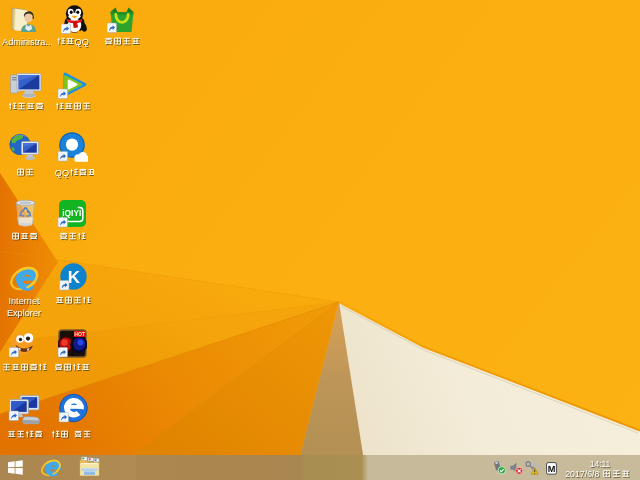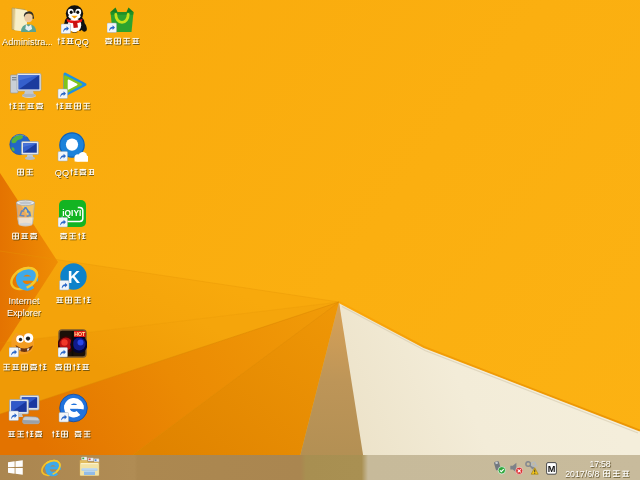--- a/index.html
+++ b/index.html
@@ -504,21 +504,21 @@
  <circle cx="8.6" cy="3.2" r="2" fill="none" stroke="#b4b9be" stroke-width="1.3"></circle>
  <path d="M9.8,2.8 L12.4,5.4" stroke="#b4b9be" stroke-width="1.3"></path>
  <path d="M13.2,13.2 L6.2,13.2 L9.7,6.8 Z" fill="#f7c81a" stroke="#9a7a00" stroke-width="0.6"></path>
  <rect x="9.25" y="8.6" width="1" height="2.6" fill="#333"></rect>
  <rect x="9.25" y="11.8" width="1" height="0.9" fill="#333"></rect>
 </svg>
 <svg class="icon" style="left:546px;top:461.5px" width="11" height="13" viewBox="0 0 11 13">
  <rect x="0.6" y="0.6" width="9.8" height="11.6" rx="1.4" fill="#fff" stroke="#4a4a4a" stroke-width="1"></rect>
  <text x="5.5" y="9.9" font-size="9.2" font-weight="bold" fill="#111" text-anchor="middle" font-family="Liberation Sans">M</text>
 </svg>
-<div style="position:absolute;left:560px;top:458.8px;width:80px;height:8px;color:#fff;font-size:8.8px;letter-spacing:-0.2px;text-align:center;text-shadow:0.7px 0.7px 0.8px rgba(60,45,5,0.75)">17:58</div>
+<div style="position:absolute;left:560px;top:458.8px;width:80px;height:8px;color:#fff;font-size:8.8px;letter-spacing:-0.2px;text-align:center;text-shadow:0.7px 0.7px 0.8px rgba(60,45,5,0.75)">14:11</div>
 <div style="position:absolute;left:536px;top:468.8px;width:124px;height:9px;color:#fff;font-size:8.8px;text-align:center;text-shadow:0.7px 0.7px 0.8px rgba(60,45,5,0.75)">2017/6/8 <svg width="29" height="9.5" viewBox="0 0 29 9.5" style="vertical-align:-1.5px">
         <g stroke="#4a3a05" opacity="0.8" transform="translate(0.7,0.8)">
           <use href="#gB" transform="translate(0.5,0.5) scale(0.85)"></use>
           <use href="#gA" transform="translate(10,0.5) scale(0.85)"></use>
           <use href="#gD" transform="translate(19.5,0.5) scale(0.85)"></use>
         </g>
         <g stroke="#fff">
           <use href="#gB" transform="translate(0.5,0.5) scale(0.85)"></use>
           <use href="#gA" transform="translate(10,0.5) scale(0.85)"></use>
           <use href="#gD" transform="translate(19.5,0.5) scale(0.85)"></use>

